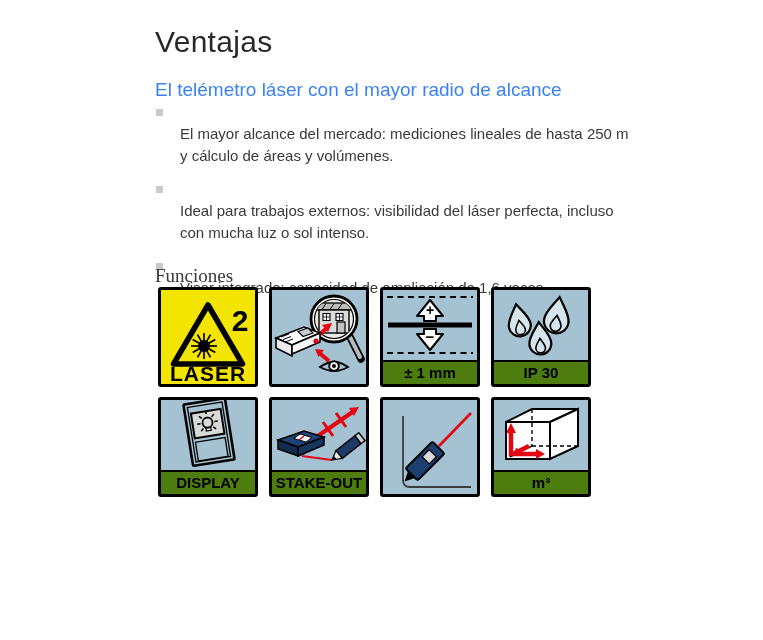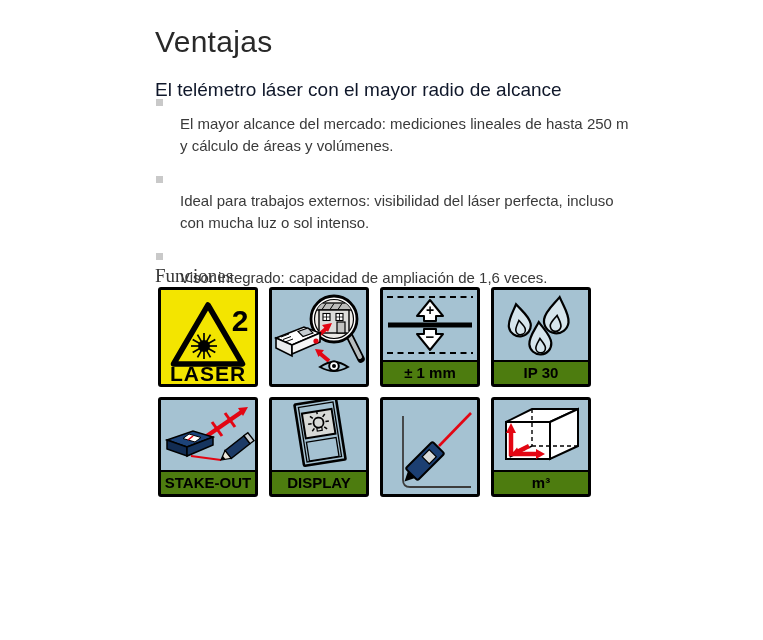--- a/index.html
+++ b/index.html
@@ -6,23 +6,23 @@
   .page {
     position:relative; width:763px; height:640px; background:#ffffff;
     font-family:"Liberation Sans","DejaVu Sans",sans-serif; overflow:hidden; color:#3a3a3a;
   }
   .page-title {
     position:absolute; left:155px; top:5px;
     font-size:30px; font-weight:300; color:#292929; letter-spacing:0.3px;text-align:center;
   }
   .section-subtitle {
     position:absolute; left:155px; top:63px;
-    font-size:19px; font-weight:300; color:#0f172a;
-  }
-  .advantages { position:absolute; left:155px; top:91px; width:510px; }
+    font-size:19px; font-weight:300; color:#3b82f6;
+  }
+  .advantages { position:absolute; left:155px; top:101px; width:510px; }
   .advantage {
     position:relative; padding-left:25px; margin-bottom:11px;
     font-size:15px; line-height:22px; color:#3a3a3a; white-space:pre-line;
   }
   .advantage .marker {
     position:absolute; left:1px; top:8px; width:7px; height:7px; background:#c9c9c9;
   }
   .functions-heading {
     position:absolute; left:155px; top:249px;
     font-size:19px; font-weight:300; color:#383838;font-family:Liberation Serif, serif;
@@ -169,44 +169,20 @@
             <path d="M0,-0.5 C2.2,3 4.8,6 4.8,9 A4.8,4.8 0 1,1 -4.8,9 C-4.8,6 -2.2,3 0,-0.5 Z" fill="none" stroke="#000" stroke-width="1.6"></path>
           </g>
         </svg>
       </div>
       <div class="tile-caption">IP 30</div>
     </div>
 
     <div class="tile">
       <div class="tile-art">
         <svg viewBox="0 0 94 70" preserveAspectRatio="none">
-          <line x1="40" y1="40" x2="82" y2="11" stroke="#e30613" stroke-width="4.2"></line>
-          <polygon points="87,7 82,16 77,8" fill="#e30613"></polygon>
-          <line x1="51" y1="22" x2="61" y2="36" stroke="#e30613" stroke-width="3"></line>
-          <line x1="64" y1="13" x2="74" y2="27" stroke="#e30613" stroke-width="3"></line>
-          <line x1="30" y1="56" x2="60" y2="60" stroke="#e30613" stroke-width="2"></line>
-          <polygon points="6,40 32,31 52,37 26,47" fill="#1d4379" stroke="#000" stroke-width="1.5"></polygon>
-          <polygon points="6,40 26,47 26,56 6,49" fill="#122c52" stroke="#000" stroke-width="1.5"></polygon>
-          <polygon points="26,47 52,37 52,45 26,56" fill="#16355f" stroke="#000" stroke-width="1.5"></polygon>
-          <polygon points="28,34 40,37.5 34,42 22,38.5" fill="#fff" stroke="#000" stroke-width="1"></polygon>
-          <line x1="32" y1="36" x2="27" y2="40" stroke="#e30613" stroke-width="1.6"></line>
-          <g transform="translate(60,60) rotate(-38)">
-            <rect x="9" y="-5" width="24" height="10" fill="#1c3a66" stroke="#000" stroke-width="1.4"></rect>
-            <rect x="33" y="-5" width="5" height="10" fill="#c9ced1" stroke="#000" stroke-width="1.4"></rect>
-            <polygon points="9,-5 9,5 0,0" fill="#ece7db" stroke="#000" stroke-width="1.2"></polygon>
-            <polygon points="4,-2.2 4,2.2 0,0" fill="#000"></polygon>
-          </g>
-        </svg>
-      </div>
-      <div class="tile-caption">STAKE-OUT</div>
-    </div>
-
-    <div class="tile">
-      <div class="tile-art">
-        <svg viewBox="0 0 94 70" preserveAspectRatio="none">
           <g transform="rotate(-9 48 32)">
             <rect x="27" y="1" width="42" height="62" rx="1" fill="none" stroke="#000" stroke-width="2.6"></rect>
             <rect x="30.5" y="4.5" width="35" height="55" fill="none" stroke="#000" stroke-width="1.3"></rect>
             <rect x="33" y="11" width="30" height="25" fill="#d8dad7" stroke="#000" stroke-width="2"></rect>
             <circle cx="48" cy="22.5" r="5" fill="none" stroke="#000" stroke-width="1.8"></circle>
             <rect x="45.5" y="27.5" width="5" height="3.2" fill="none" stroke="#000" stroke-width="1.2"></rect>
             <g stroke="#000" stroke-width="1.5">
               <line x1="48" y1="14" x2="48" y2="10.5"></line>
               <line x1="41" y1="22.5" x2="37.5" y2="22.5"></line>
               <line x1="55" y1="22.5" x2="58.5" y2="22.5"></line>
@@ -215,20 +191,44 @@
               <line x1="43" y1="27.5" x2="40.5" y2="30"></line>
               <line x1="53" y1="27.5" x2="55.5" y2="30"></line>
             </g>
             <rect x="33" y="40" width="30" height="19" fill="none" stroke="#000" stroke-width="1.3"></rect>
           </g>
         </svg>
       </div>
       <div class="tile-caption">DISPLAY</div>
     </div>
 
+    <div class="tile">
+      <div class="tile-art">
+        <svg viewBox="0 0 94 70" preserveAspectRatio="none">
+          <line x1="40" y1="40" x2="82" y2="11" stroke="#e30613" stroke-width="4.2"></line>
+          <polygon points="87,7 82,16 77,8" fill="#e30613"></polygon>
+          <line x1="51" y1="22" x2="61" y2="36" stroke="#e30613" stroke-width="3"></line>
+          <line x1="64" y1="13" x2="74" y2="27" stroke="#e30613" stroke-width="3"></line>
+          <line x1="30" y1="56" x2="60" y2="60" stroke="#e30613" stroke-width="2"></line>
+          <polygon points="6,40 32,31 52,37 26,47" fill="#1d4379" stroke="#000" stroke-width="1.5"></polygon>
+          <polygon points="6,40 26,47 26,56 6,49" fill="#122c52" stroke="#000" stroke-width="1.5"></polygon>
+          <polygon points="26,47 52,37 52,45 26,56" fill="#16355f" stroke="#000" stroke-width="1.5"></polygon>
+          <polygon points="28,34 40,37.5 34,42 22,38.5" fill="#fff" stroke="#000" stroke-width="1"></polygon>
+          <line x1="32" y1="36" x2="27" y2="40" stroke="#e30613" stroke-width="1.6"></line>
+          <g transform="translate(60,60) rotate(-38)">
+            <rect x="9" y="-5" width="24" height="10" fill="#1c3a66" stroke="#000" stroke-width="1.4"></rect>
+            <rect x="33" y="-5" width="5" height="10" fill="#c9ced1" stroke="#000" stroke-width="1.4"></rect>
+            <polygon points="9,-5 9,5 0,0" fill="#ece7db" stroke="#000" stroke-width="1.2"></polygon>
+            <polygon points="4,-2.2 4,2.2 0,0" fill="#000"></polygon>
+          </g>
+        </svg>
+      </div>
+      <div class="tile-caption">STAKE-OUT</div>
+    </div>
+
 
     <div class="tile">
       <div class="tile-art">
         <svg viewBox="0 0 94 94" preserveAspectRatio="none">
           <path d="M20,16 L20,80 Q20,87 27,87 L88,87" fill="none" stroke="#3c3c3c" stroke-width="1.8"></path>
           <line x1="56" y1="46" x2="88" y2="13" stroke="#e30613" stroke-width="2.6"></line>
           <g transform="translate(42,61) rotate(45)">
             <rect x="-8.5" y="-19" width="17" height="38" rx="2" fill="#1c3f72" stroke="#000" stroke-width="2"></rect>
             <rect x="-5" y="-11" width="10" height="10" fill="#d8dad8" stroke="#000" stroke-width="1.2"></rect>
             <polygon points="-5,19 5,19 0,29" fill="#000"></polygon>

